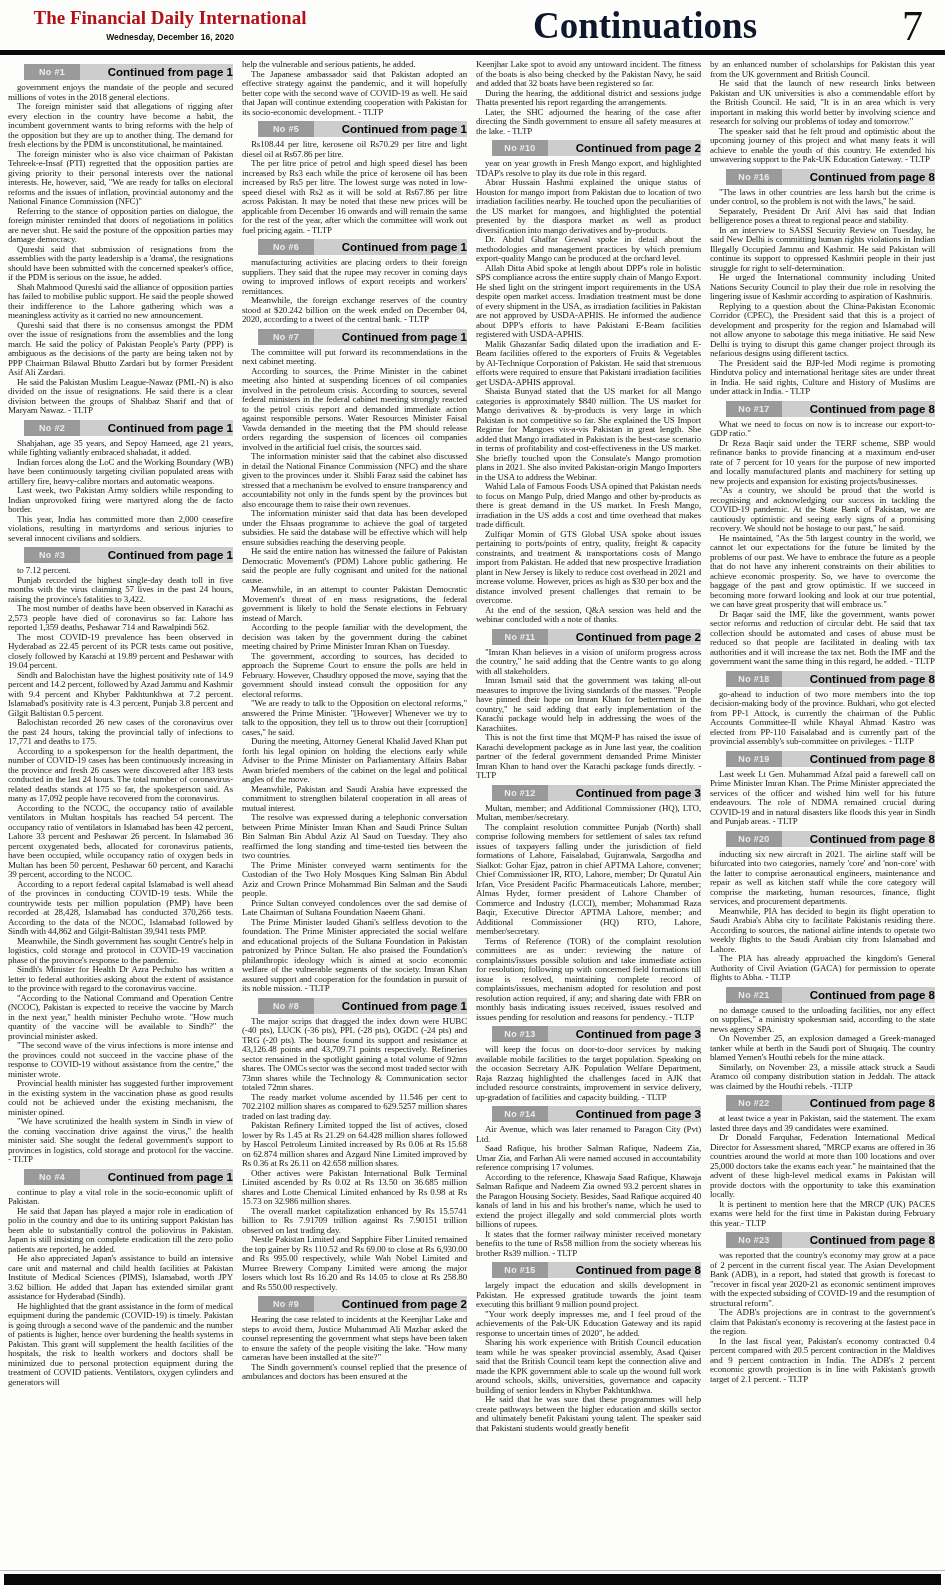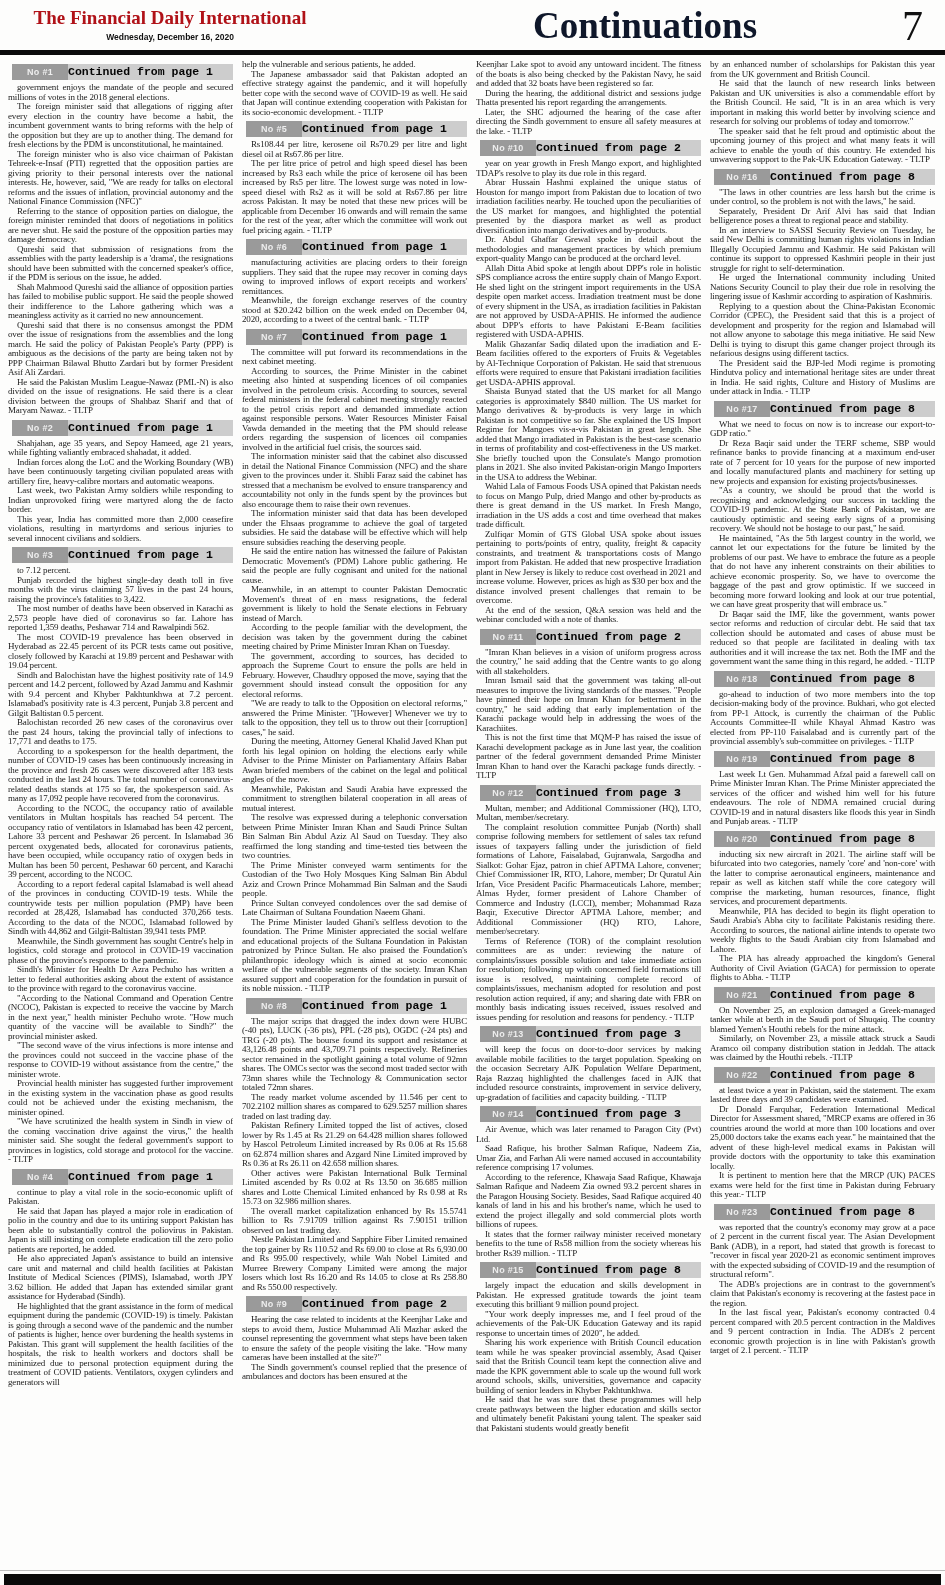--- a/index.html
+++ b/index.html
@@ -18,25 +18,25 @@
             font-size:42px;color:#111;}
   .hdr-rule{position:absolute;top:50px;left:0;width:945px;height:5px;background:#0a0a0a;}
   
   .cols{position:absolute;top:60px;left:8px;width:930px;height:1508px;display:flex;
         gap:9px;overflow:hidden;}
   .column{width:225px;flex:0 0 225px;overflow:hidden;}
   .para{font-size:9px;line-height:9.5px;letter-spacing:-0.15px;text-align:justify;
         text-indent:9px;margin:0;}
   .para.noindent{text-indent:0;}
   .sec-hdr{display:flex;align-items:stretch;height:16px;background:#cdcdcd;
-           margin:4px 0 3px 4px;}
+           margin:4px 0 3px 16px;}
   .sec-badge{flex:0 0 56px;background:#9a9a9a;color:#eeeeee;
              font-family:"Liberation Sans",sans-serif;font-weight:bold;font-size:9px;
              line-height:16px;text-align:center;letter-spacing:.3px;}
-  .sec-title{flex:1;text-align:left;font-family:Liberation Mono, monospace;font-weight:bold;
+  .sec-title{flex:1;text-align:right;font-family:Liberation Sans, sans-serif;font-weight:bold;
              font-size:11.5px;line-height:16px;color:#050505;}
   
   .ftr-thin{position:absolute;left:0;top:1570px;width:945px;height:1px;background:#bdbdbd;}
   .ftr-bar{position:absolute;left:4px;top:1574px;width:937px;height:11px;background:#0a0a0a;}
 </style>
 </head>
 <body>
 
 <div class="page">
   <div class="hdr">
@@ -240,20 +240,21 @@
           <span class="sec-badge">No #20</span>
           <span class="sec-title">Continued from page 8</span>
         </div>
         <p class="para">inducting six new aircraft in 2021. The airline staff will be bifurcated into two categories, namely 'core' and 'non-core' with the latter to comprise aeronautical engineers, maintenance and repair as well as kitchen staff while the core category will comprise the marketing, human resources, finance, flight services, and procurement departments.</p>
         <p class="para">Meanwhile, PIA has decided to begin its flight operation to Saudi Arabia's Abha city to facilitate Pakistanis residing there. According to sources, the national airline intends to operate two weekly flights to the Saudi Arabian city from Islamabad and Lahore.</p>
         <p class="para">The PIA has already approached the kingdom's General Authority of Civil Aviation (GACA) for permission to operate flights to Abha. - TLTP</p>
         <div class="sec-hdr">
           <span class="sec-badge">No #21</span>
           <span class="sec-title">Continued from page 8</span>
         </div>
+        <p class="para">no damage caused to the unloading facilities, nor any effect on supplies," a ministry spokesman said, according to the state news agency SPA.</p>
         <p class="para">On November 25, an explosion damaged a Greek-managed tanker while at berth in the Saudi port of Shuqaiq. The country blamed Yemen's Houthi rebels for the mine attack.</p>
         <p class="para">Similarly, on November 23, a missile attack struck a Saudi Aramco oil company distribution station in Jeddah. The attack was claimed by the Houthi rebels. -TLTP</p>
         <div class="sec-hdr">
           <span class="sec-badge">No #22</span>
           <span class="sec-title">Continued from page 8</span>
         </div>
         <p class="para">at least twice a year in Pakistan, said the statement. The exam lasted three days and 39 candidates were examined.</p>
         <p class="para">Dr Donald Farquhar, Federation International Medical Director for Assessment shared, "MRCP exams are offered in 36 countries around the world at more than 100 locations and over 25,000 doctors take the exams each year." he maintained that the advent of these high-level medical exams in Pakistan will provide doctors with the opportunity to take this examination locally.</p>
         <p class="para">It is pertinent to mention here that the MRCP (UK) PACES exams were held for the first time in Pakistan during February this year.- TLTP</p>
         <div class="sec-hdr">

